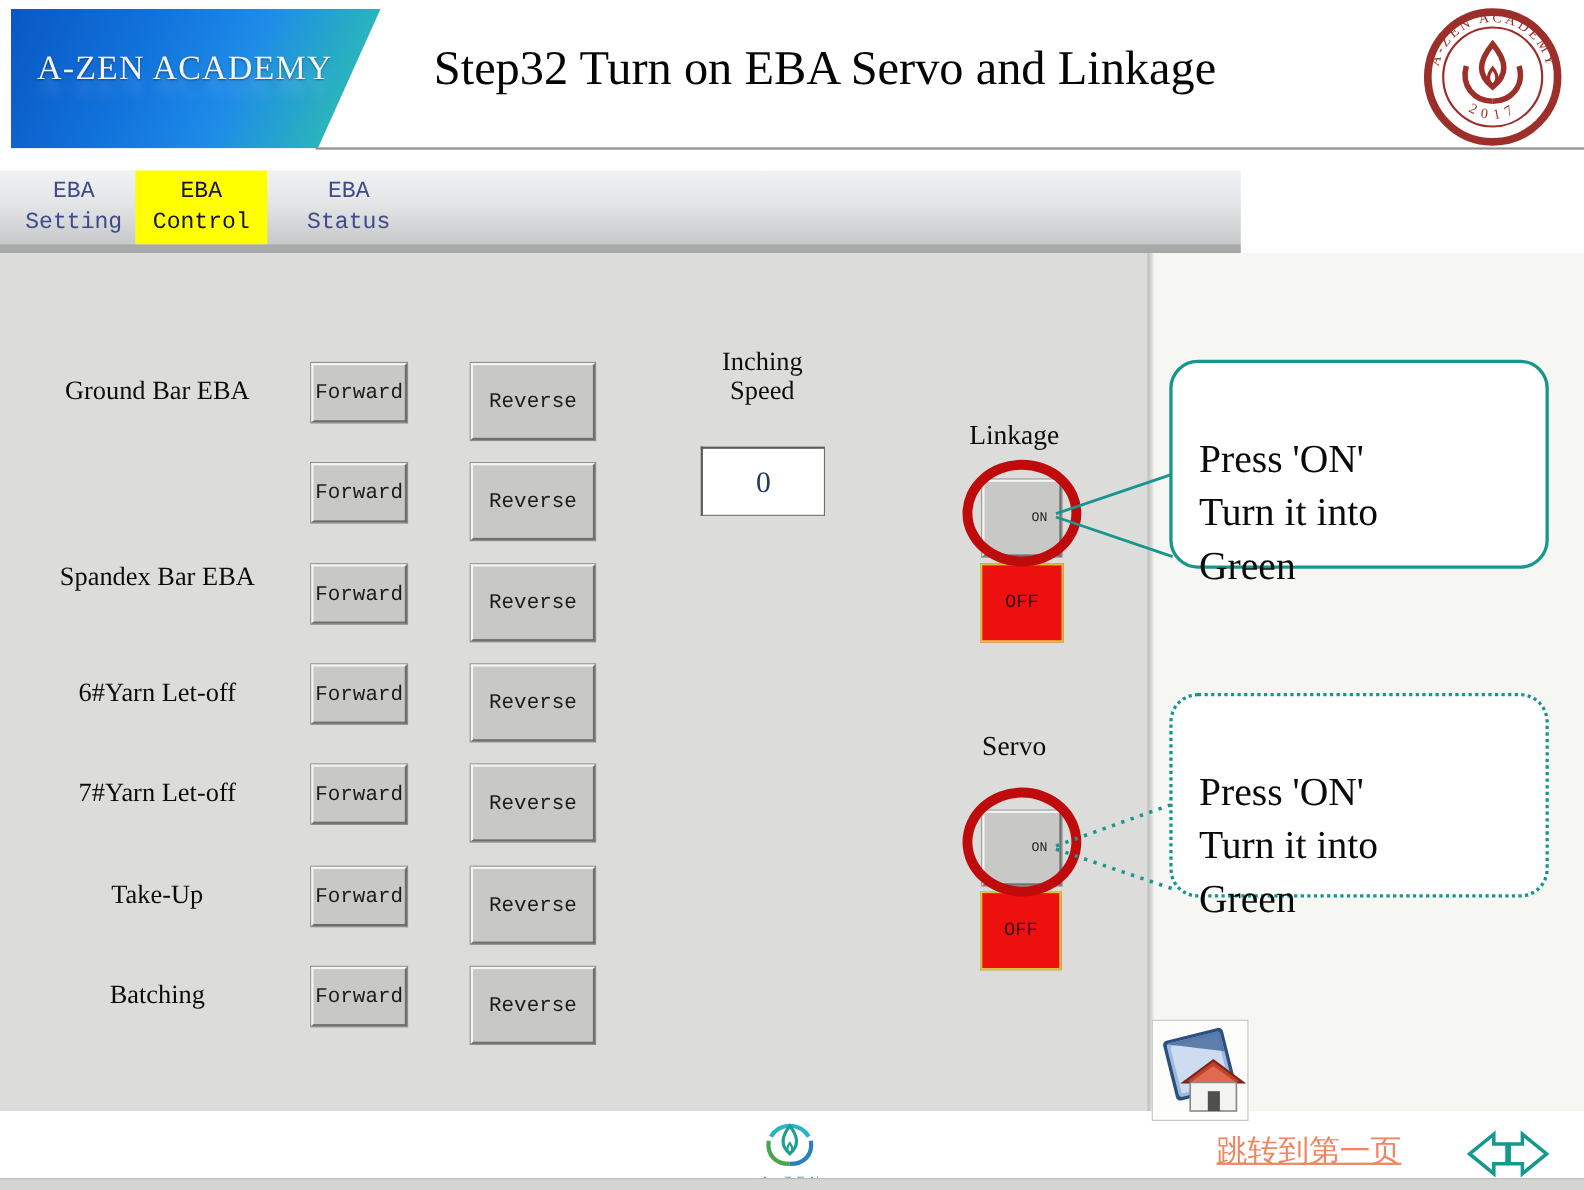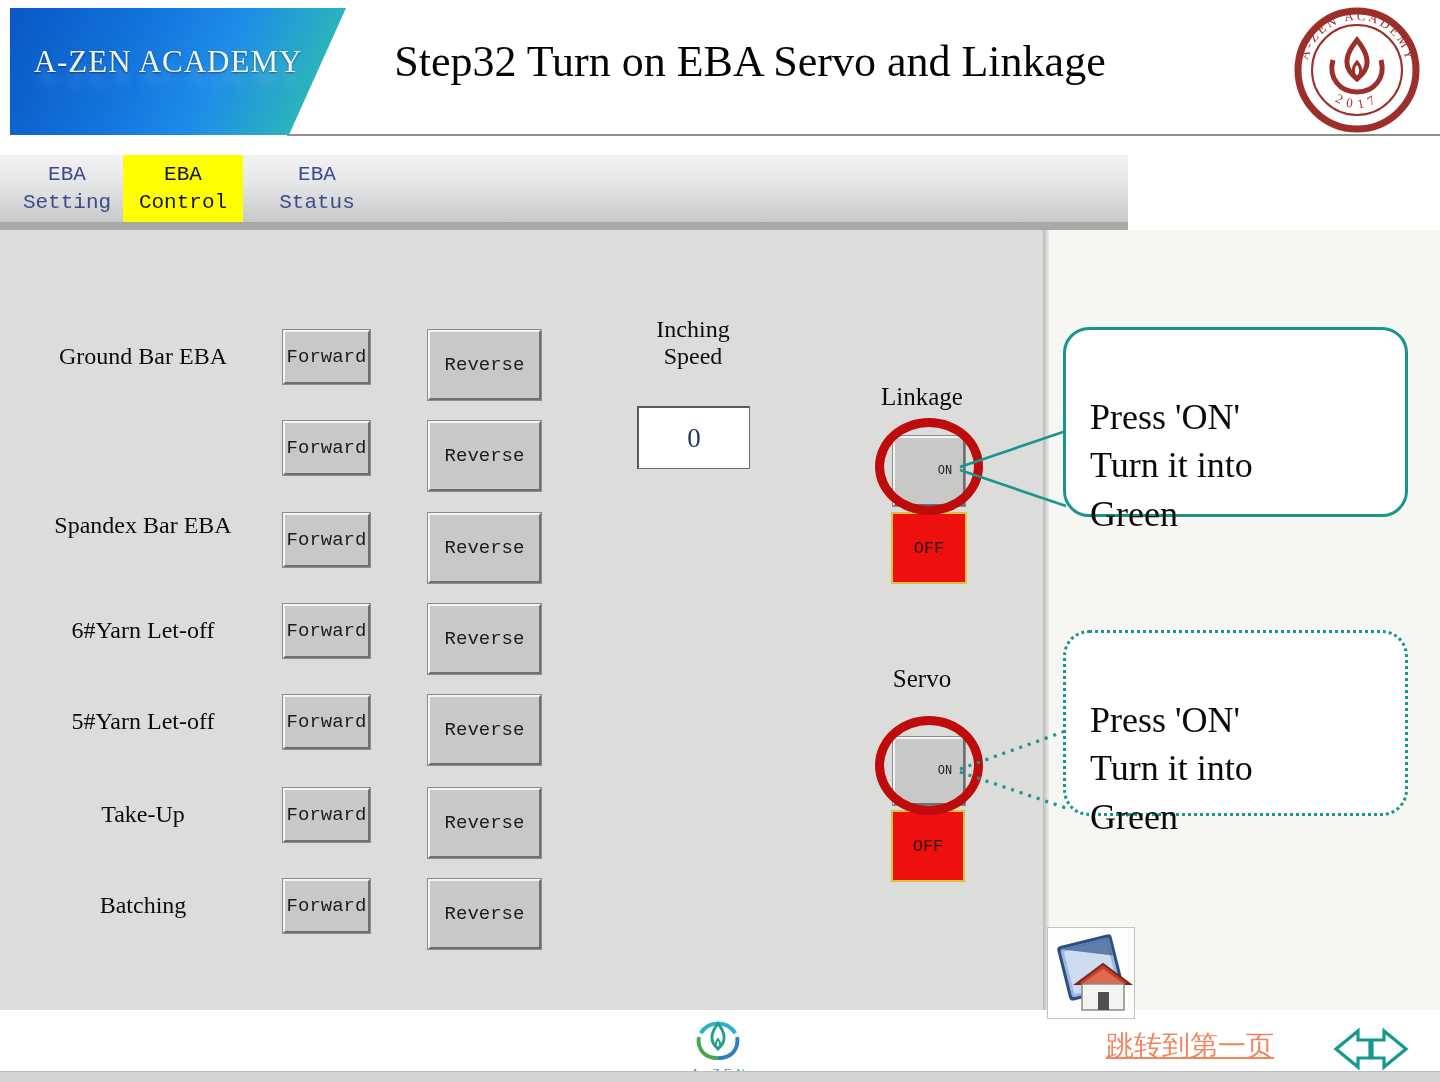--- a/index.html
+++ b/index.html
@@ -175,21 +175,21 @@
   <div class="btn3d btn-rev" style="top:421px;">Reverse</div>
 
   <div class="row-label" style="top:512px;">Spandex Bar EBA</div>
   <div class="btn3d btn-fwd" style="top:513px;">Forward</div>
   <div class="btn3d btn-rev" style="top:513px;">Reverse</div>
 
   <div class="row-label" style="top:617px;">6#Yarn Let-off</div>
   <div class="btn3d btn-fwd" style="top:604px;">Forward</div>
   <div class="btn3d btn-rev" style="top:604px;">Reverse</div>
 
-  <div class="row-label" style="top:708px;">5#Yarn Let-off</div>
+  <div class="row-label" style="top:708px;">7#Yarn Let-off</div>
   <div class="btn3d btn-fwd" style="top:695px;">Forward</div>
   <div class="btn3d btn-rev" style="top:695px;">Reverse</div>
 
   <div class="row-label" style="top:801px;">Take-Up</div>
   <div class="btn3d btn-fwd" style="top:788px;">Forward</div>
   <div class="btn3d btn-rev" style="top:788px;">Reverse</div>
 
   <div class="row-label" style="top:892px;">Batching</div>
   <div class="btn3d btn-fwd" style="top:879px;">Forward</div>
   <div class="btn3d btn-rev" style="top:879px;">Reverse</div>

